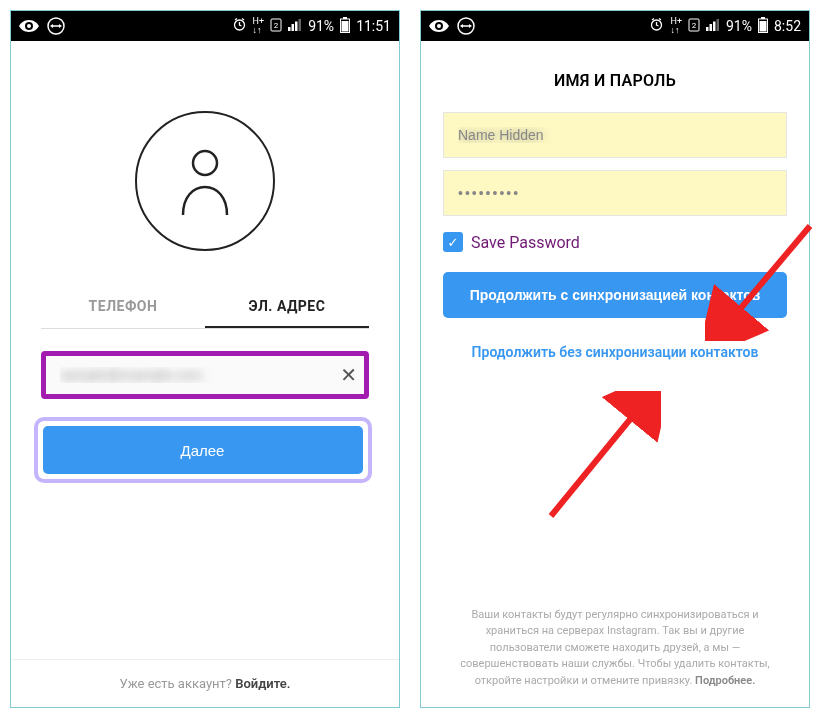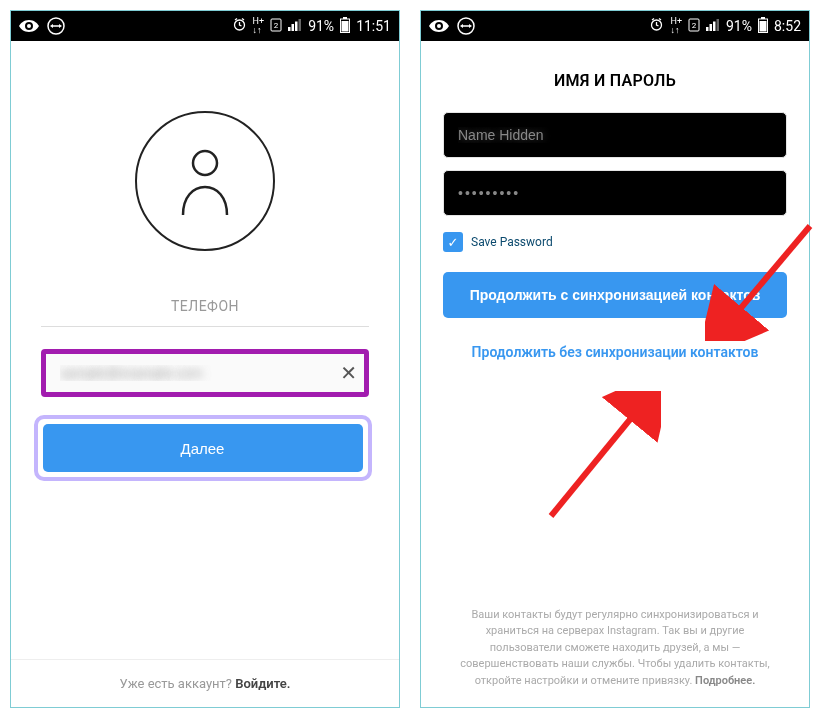--- a/index.html
+++ b/index.html
@@ -64,21 +64,21 @@
     width: 100%;
     display: flex;
     margin-top: 35px;
     border-bottom: 1px solid #ddd;
   }
   .tab {
     flex: 1;
     text-align: center;
     padding: 12px 0;
     font-size: 14px;
-    font-weight: 400;
+    font-weight: 700;
     color: #999;
     letter-spacing: 0.5px;
     cursor: pointer;
   }
   .tab.active {
     color: #222;
     border-bottom: 2px solid #222;
   }
   .input-wrap {
     width: 100%;
@@ -149,23 +149,23 @@
   .screen2-title {
     text-align: center;
     font-size: 16px;
     font-weight: 600;
     margin-top: 30px;
     letter-spacing: 0.3px;
   }
   .input2 {
     width: 100%;
     height: 46px;
-    background: #000000;
+    background: #fef9c3;
     border: 1px solid #e5e5e5;
-    border-radius: 5px;
+    border-radius: 0;
     padding: 0 14px;
     font-size: 14px;
     margin-top: 22px;
     color: #888;
   }
   .input2.second { margin-top: 12px; letter-spacing: 2px; }
   .save-pw-row {
     display: flex;
     align-items: center;
     margin-top: 16px;
@@ -175,21 +175,21 @@
     width: 20px;
     height: 20px;
     background: #3897f0;
     border-radius: 3px;
     display: flex;
     align-items: center;
     justify-content: center;
     color: #fff;
     font-size: 13px;
   }
-  .save-pw-label { font-size: 12px; color: #0c4a6e; }
+  .save-pw-label { font-size: 16px; color: #701a75; }
   .btn-sync {
     width: 100%;
     height: 46px;
     background: #3897f0;
     color: #fff;
     border: none;
     border-radius: 5px;
     font-size: 14px;
     font-weight: 700;
     margin-top: 20px;
@@ -278,20 +278,21 @@
     <div class="screen1-body">
       <div class="avatar-circle">
         <svg viewBox="0 0 60 72">
             <circle cx="30" cy="18" r="12" stroke="#222" stroke-width="2.5" fill="none"></circle>
             <path d="M8 70c0-18 10-28 22-28s22 10 22 28" stroke="#222" stroke-width="2.5" fill="none"></path>
           </svg>
       </div>
 
       <div class="tabs">
         <div class="tab">ТЕЛЕФОН</div>
+        <div class="tab active">ЭЛ. АДРЕС</div>
       </div>
 
       <div class="input-wrap">
         <input class="text-input blurred" value="sample@example.com" style="">
         <span class="clear-x">✕</span>
       </div>
 
       <div class="red-highlight">
         <button class="primary-btn">Далее</button>
       </div>

